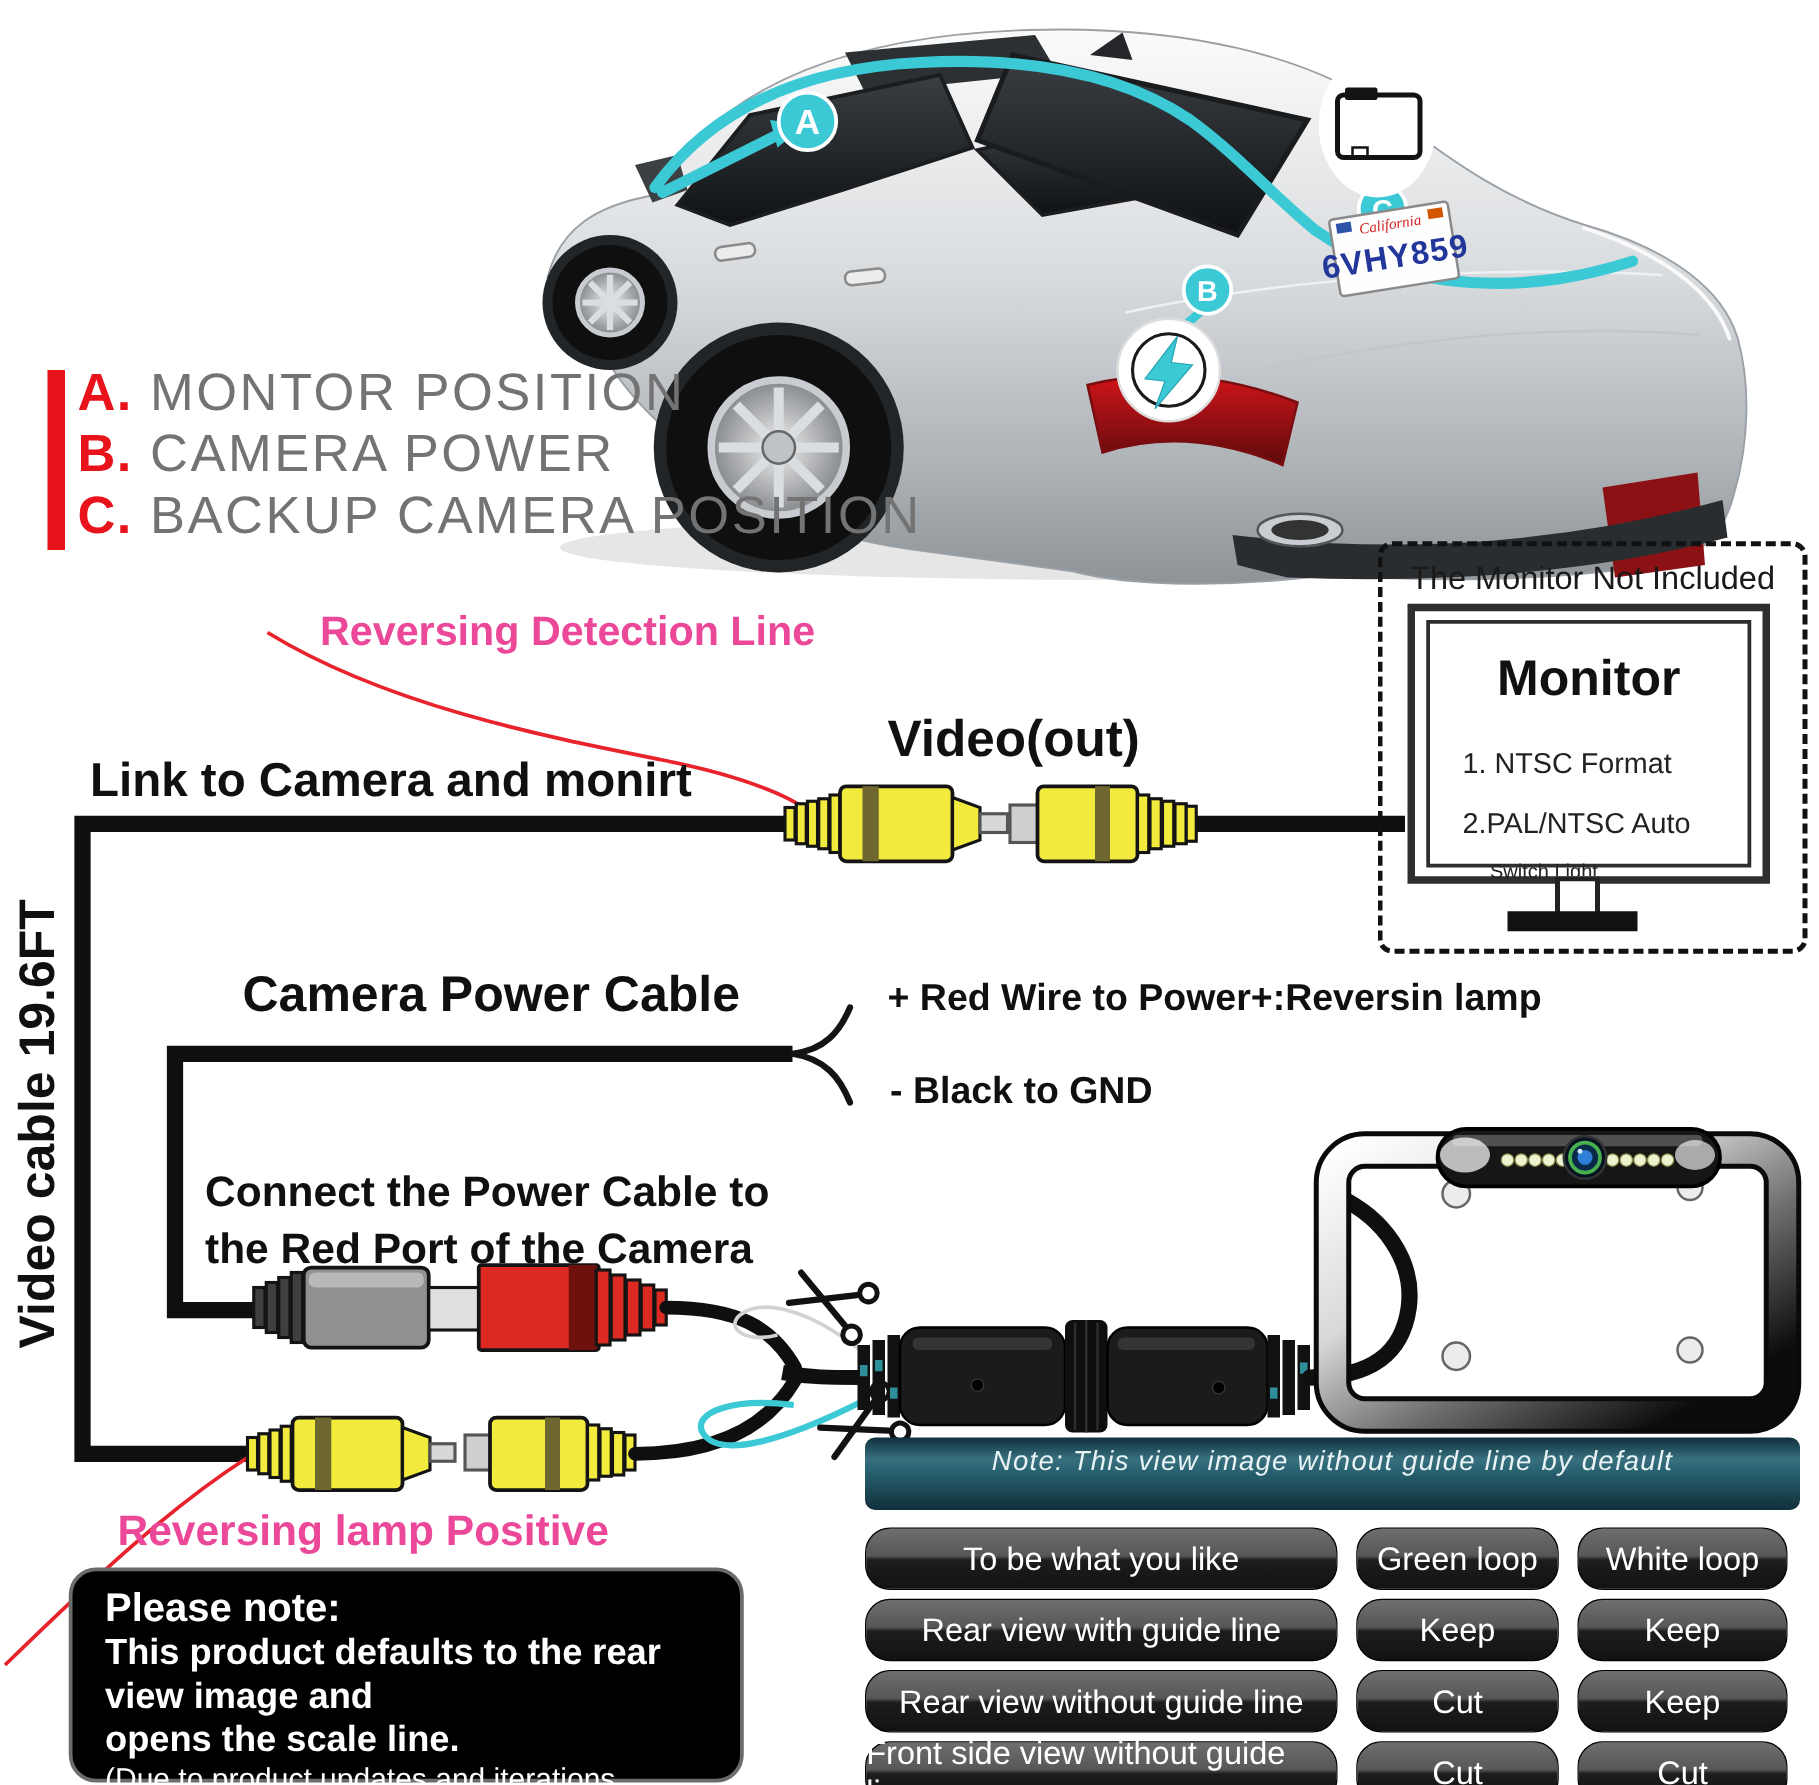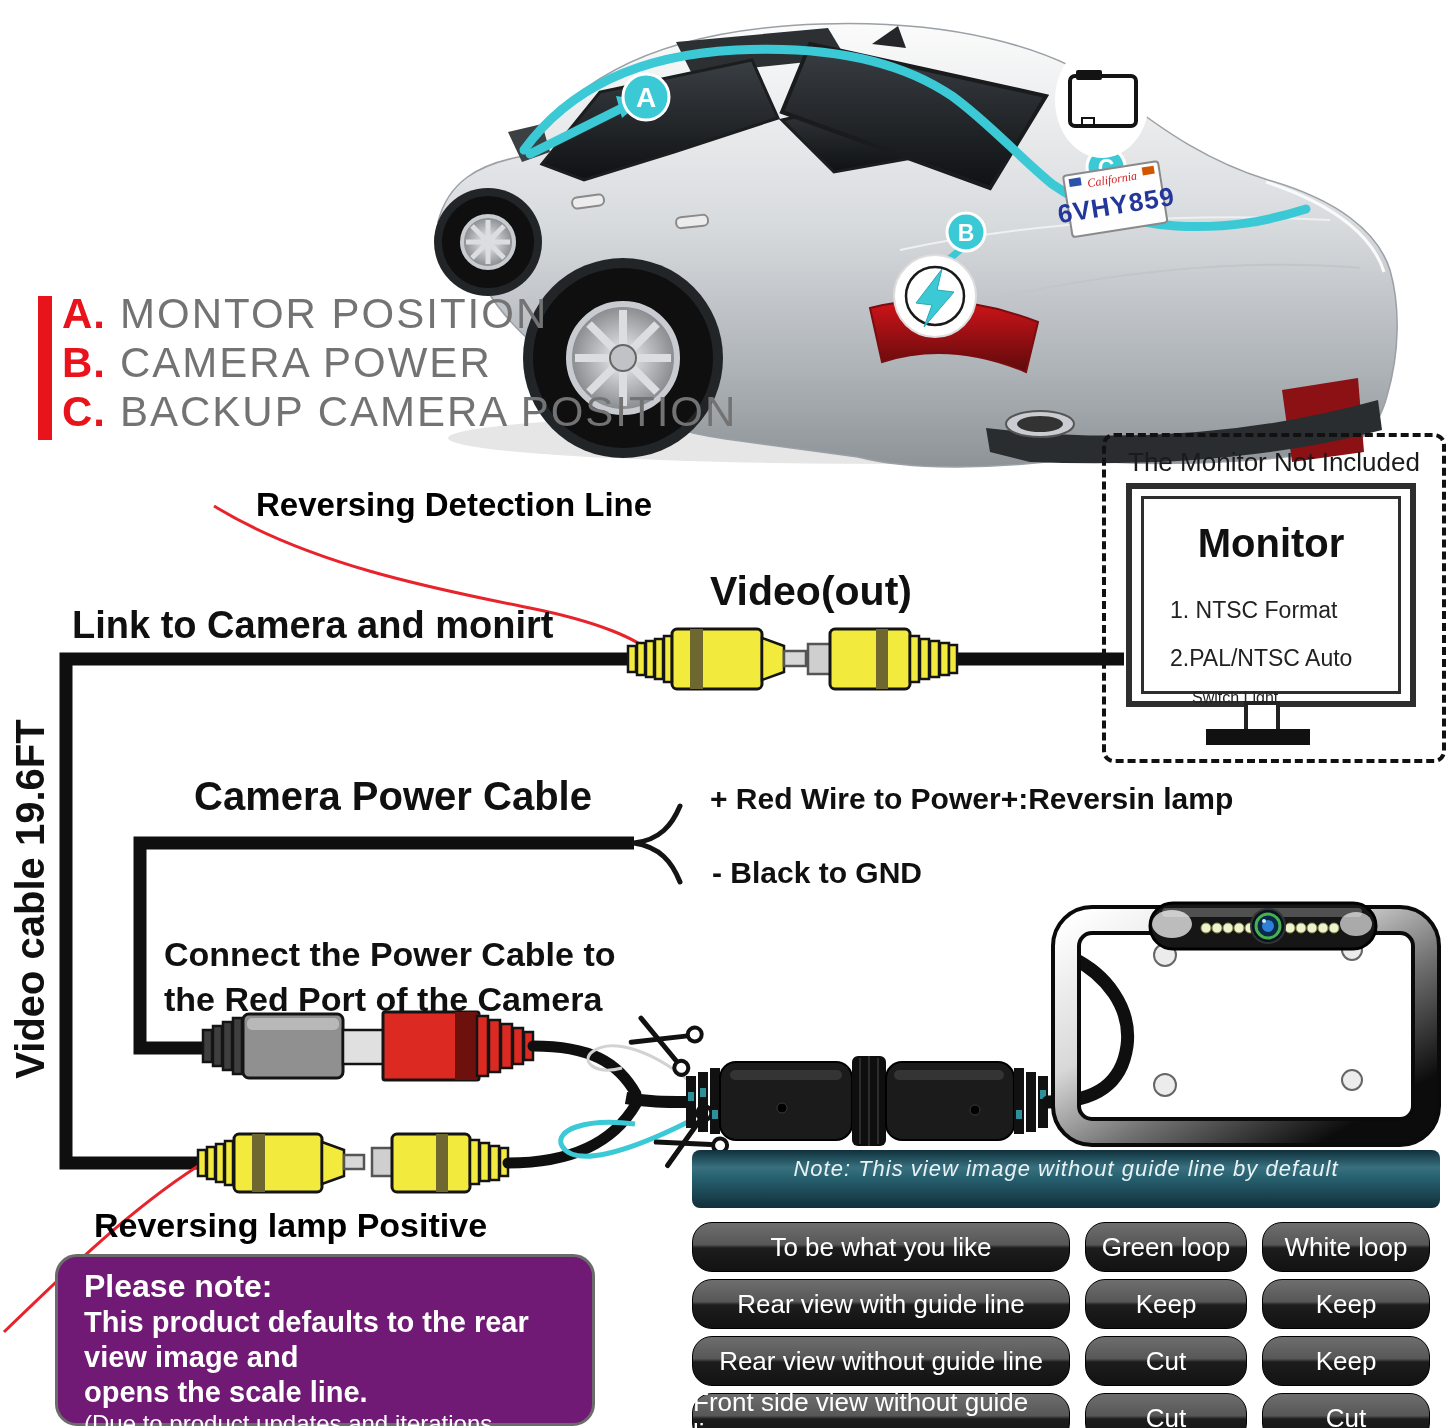--- a/index.html
+++ b/index.html
@@ -9,21 +9,21 @@
 
   
   .legend-bar{left:38px;top:296px;width:14px;height:144px;background:#e8131b;}
   .legend{left:62px;top:290px;}
   .legend-item{display:flex;align-items:baseline;height:49px;font-size:42px;letter-spacing:1px;}
   .legend-letter{color:#e8131b;font-weight:bold;margin-right:14px;}
   .legend-label{color:#737373;font-weight:400;letter-spacing:2px;}
 
   
   .lbl{position:absolute;color:#101010;font-weight:bold;white-space:nowrap;}
-  .red{color:#000000;}
+  .red{color:#ec4899;}
   .l-revdet{left:256px;top:486px;font-size:33px;}
   .l-link{left:72px;top:604px;font-size:38px;}
   .l-vout{left:710px;top:568px;font-size:41px;}
   .l-cpc{left:194px;top:774px;font-size:40px;}
   .l-redwire{left:694px;top:782px;font-size:30px;margin-left:16px;}
   .l-gnd{left:712px;top:856px;font-size:30px;}
   .l-connect{left:164px;top:932px;font-size:34px;line-height:45px;}
   .l-revlamp{left:94px;top:1206px;font-size:34px;}
   .l-vcable{left:-179px;top:876px;width:420px;height:46px;transform:rotate(-90deg);
             font-size:40px;font-weight:bold;text-align:center;color:#101010;}
@@ -34,21 +34,21 @@
   .mon-frame{position:absolute;left:20px;top:46px;width:278px;height:212px;border:6px solid #2e2e2e;background:#fff;}
   .mon-screen{position:absolute;left:9px;top:7px;right:9px;bottom:7px;border:3px solid #2e2e2e;}
   .mon-title{position:absolute;left:0;top:22px;width:100%;text-align:center;font-size:40px;font-weight:bold;color:#111;}
   .mon-item1{position:absolute;left:26px;top:98px;font-size:23px;color:#222;}
   .mon-item2a{position:absolute;left:26px;top:146px;font-size:23px;color:#222;}
   .mon-item2b{position:absolute;left:48px;top:190px;font-size:16px;color:#222;}
   .mon-neck{position:absolute;left:138px;top:264px;width:28px;height:28px;border:4px solid #222;background:#fff;}
   .mon-base{position:absolute;left:100px;top:292px;width:104px;height:16px;background:#111;}
 
   
-  .note-box{left:55px;top:1254px;width:540px;height:172px;background:#701a75;border:3px solid #6b6b6b;
+  .note-box{left:55px;top:1254px;width:540px;height:172px;background:#000000;border:3px solid #6b6b6b;
             border-radius:22px;color:#fff;padding:10px 26px;box-sizing:border-box;}
   .note-title{font-size:32px;font-weight:bold;line-height:38px;}
   .note-line{font-size:29px;font-weight:bold;line-height:35px;}
   .note-small{font-size:24px;font-weight:400;line-height:28px;}
 
   
   .qtable{left:692px;top:1150px;width:748px;}
   .qhead{height:58px;border-radius:8px;text-align:center;box-sizing:border-box;padding-top:5px;
          background:linear-gradient(180deg,#0f303b 0%,#38707f 30%,#27606f 48%,#112f3a 100%);}
   .qtitle{color:#fff;font-weight:bold;font-size:31px;letter-spacing:1px;}

